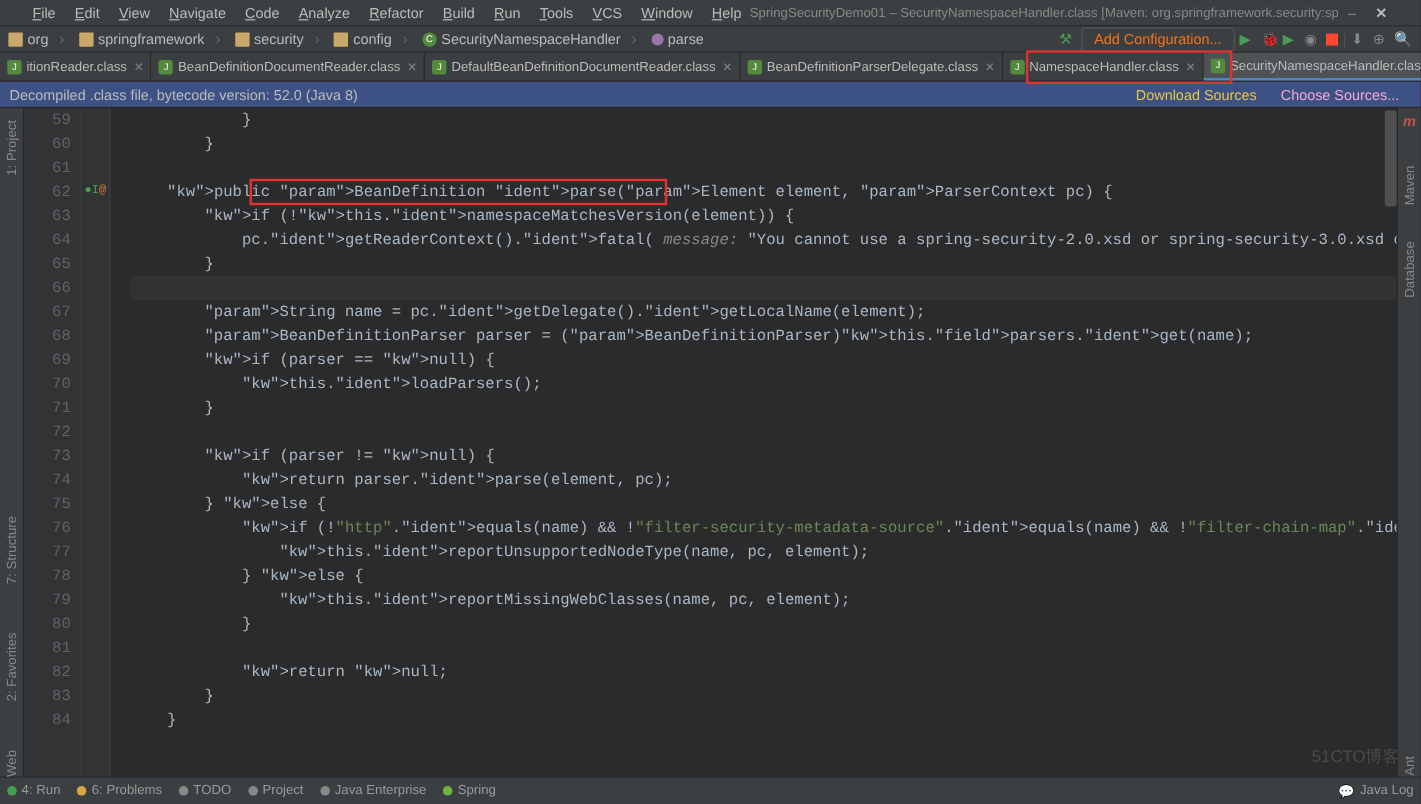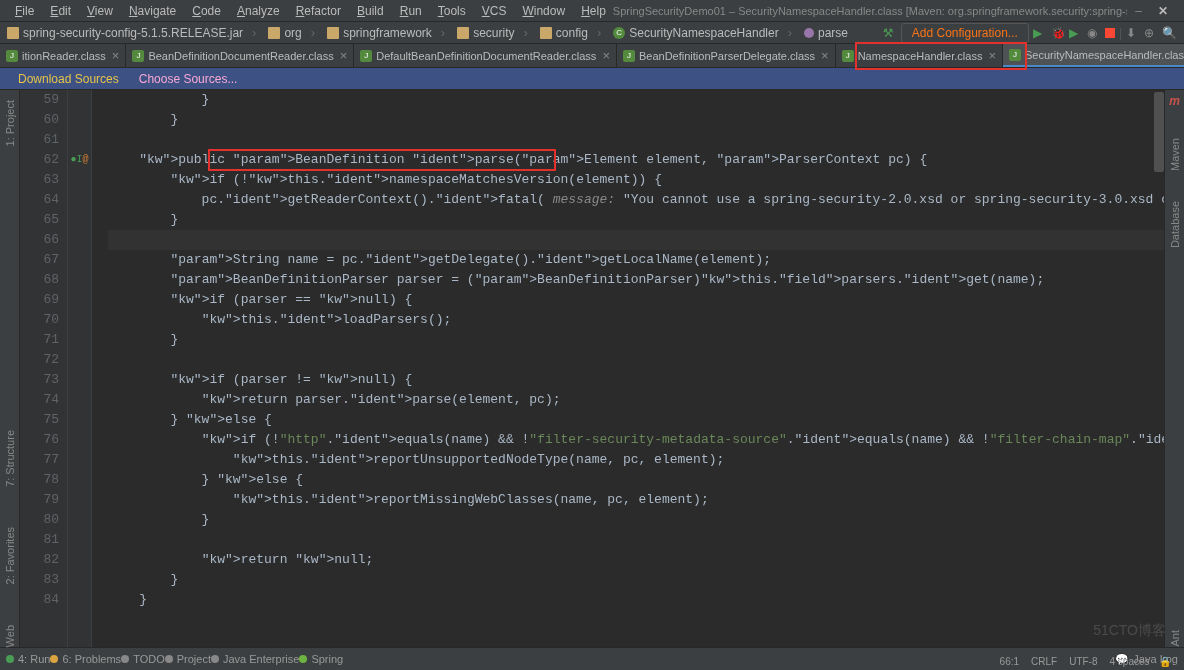--- a/index.html
+++ b/index.html
@@ -11,21 +11,21 @@
       overflow: hidden;
       width: 1184px;
       height: 670px;
     }
     
     .menubar {
       height: 22px;
       background: #3c3f41;
       display: flex;
       align-items: center;
-      padding: 0 8px;
+      padding: 0 20px;
       border-bottom: 1px solid #282828;
     }
     .menubar-left { display: flex; gap: 2px; }
     .menubar-item { padding: 2px 7px; color: #bbb; cursor: default; }
     .menubar-item u { text-decoration: underline; }
     .menubar-title { flex: 1; text-align: center; color: #888; font-size: 11px; overflow: hidden; white-space: nowrap; }
     .menubar-dash { color: #888; padding: 0 8px; }
     .menubar-close { color: #bbb; padding: 0 8px; font-weight: bold; }
     
     .navbar {
@@ -152,24 +152,20 @@
     </div>
   <div class="menubar-title">SpringSecurityDemo01 – SecurityNamespaceHandler.class [Maven: org.springframework.security:spring-security-config:5.1.5.RELEASE]</div>
   <span class="menubar-dash">–</span>
   <span class="menubar-close">✕</span>
 </div>
 
 <div class="navbar">
   <div class="breadcrumbs" id="breadcrumbs">
       <span class="crumb">
         <span class="crumb-icon folder-ico"></span>
-        <span>spring-security-config-5.1.5.RELEASE.jar</span>
-      </span>
-      <span class="crumb">
-        <span class="crumb-icon folder-ico"></span>
         <span>org</span>
       </span>
       <span class="crumb">
         <span class="crumb-icon folder-ico"></span>
         <span>springframework</span>
       </span>
       <span class="crumb">
         <span class="crumb-icon folder-ico"></span>
         <span>security</span>
       </span>
@@ -232,20 +228,21 @@
         <span class="tab-j">J</span>
         <span>SecurityNamespaceHandler.class</span>
       </div>
     </div>
   <div class="tabs-spacer"></div>
 
   <div class="red-box" style="left:855px; top:-2px; width:172px; height:28px;"></div>
 </div>
 
 <div class="infobar">
+  <span class="infobar-text">Decompiled .class file, bytecode version: 52.0 (Java 8)</span>
   <span class="infobar-link">Download Sources</span>
   <span class="infobar-link choose">Choose Sources...</span>
 </div>
 
 <div class="main">
   <div class="left-rail">
     <span class="rail-text">1: Project</span>
     <div style="flex:1"></div>
     <span class="rail-text">7: Structure</span>
     <span class="rail-text">2: Favorites</span>
@@ -349,21 +346,21 @@
   <div class="right-rail">
     <span style="color:#c9534b;font-weight:bold;font-style:italic">m</span>
     <span class="rail-text">Maven</span>
     <span class="rail-text">Database</span>
     <div style="flex:1"></div>
     <span class="rail-text">Ant</span>
   </div>
 </div>
 
 <div class="bottombar">
-  <div id="bottom-items" style="display:flex; gap:0;">
+  <div id="bottom-items" style="display:flex; gap:14px;">
       <span class="bottom-item">
         <span class="dot" style="background: rgb(73, 156, 84);"></span>
         <span>4: Run</span>
       </span>
       <span class="bottom-item">
         <span class="dot" style="background: rgb(217, 164, 65);"></span>
         <span>6: Problems</span>
       </span>
       <span class="bottom-item">
         <span class="dot" style="background: rgb(136, 136, 136);"></span>
@@ -380,22 +377,15 @@
       <span class="bottom-item">
         <span class="dot" style="background: rgb(109, 179, 63);"></span>
         <span>Spring</span>
       </span>
     </div>
   <div class="bottombar-spacer"></div>
   <span class="bottom-item">
     <span>💬</span>
     <span>Java Log</span>
   </span>
-  <span style="width:100%; position:absolute; left:0; bottom:3px; display:flex; justify-content:flex-end; padding-right:8px; font-size:10px; pointer-events:none;">
-    <span class="status-pos">66:1</span>
-    <span class="status-pos">CRLF</span>
-    <span class="status-pos">UTF-8</span>
-    <span class="status-pos">4 spaces</span>
-    <span style="padding:0 4px">🔒</span>
-  </span>
 </div>
 
 <div style="position:absolute; right:18px; bottom:30px; color:rgba(200,200,200,0.2); font-size:14px;">51CTO博客</div>
 
 </body></html>

